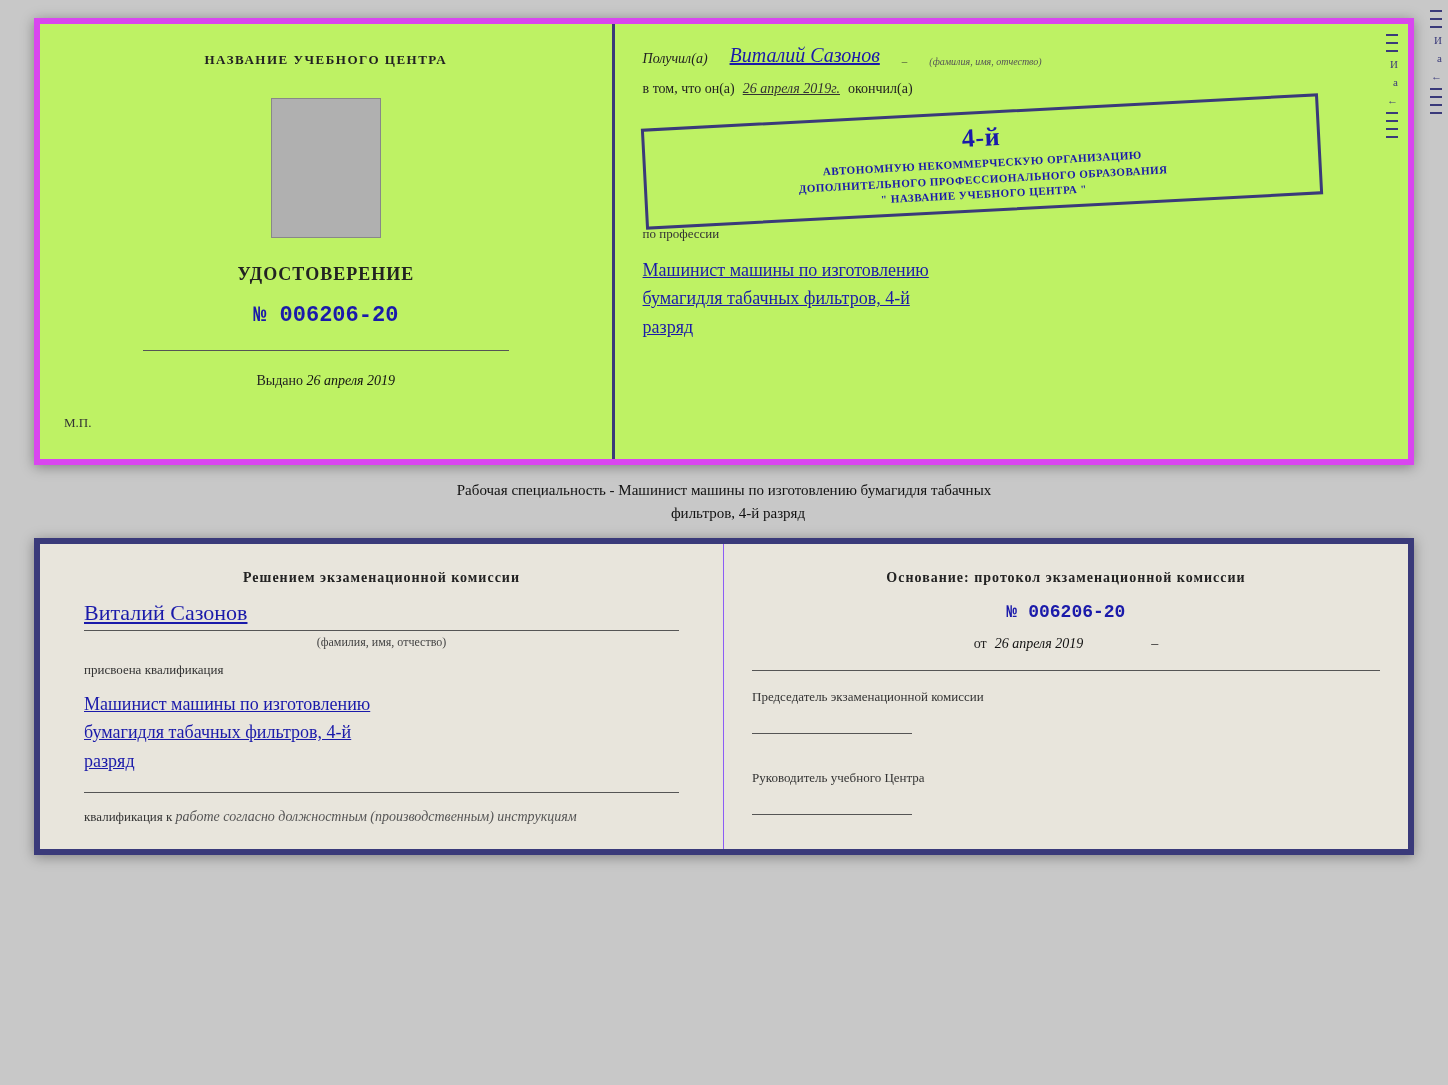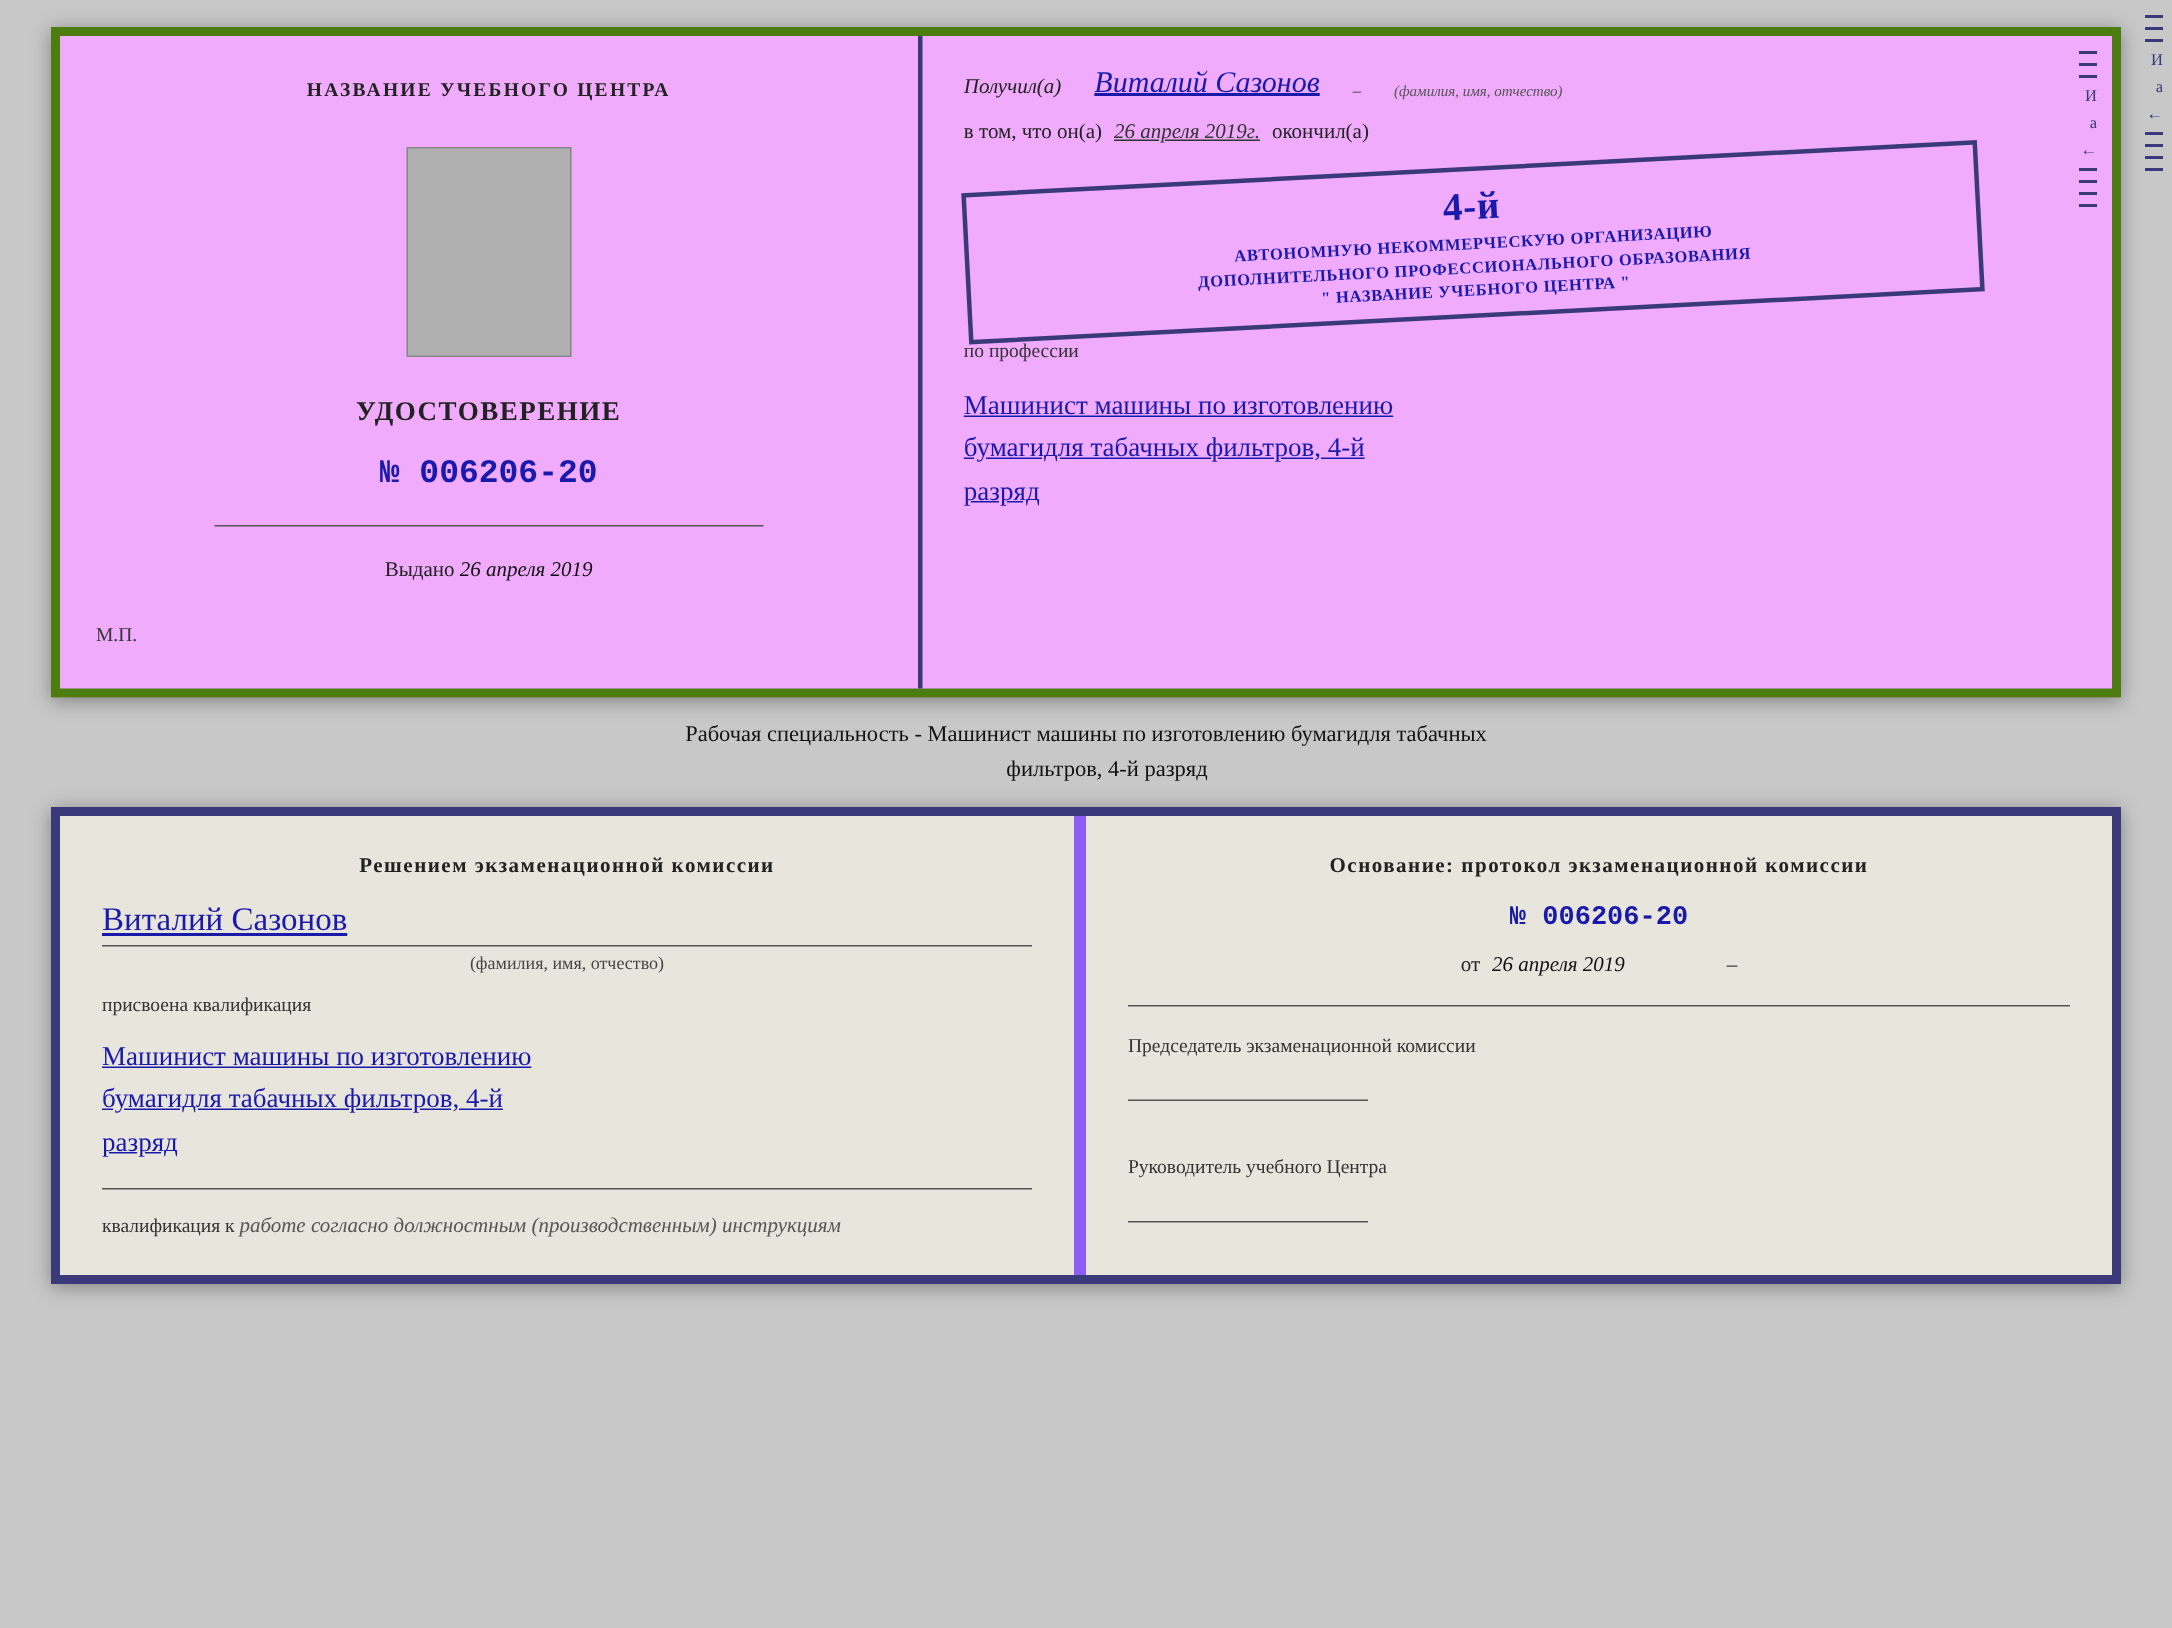--- a/index.html
+++ b/index.html
@@ -14,22 +14,22 @@
       justify-content: flex-start;
       padding: 18px;
       gap: 14px;
     }
 
     
     .diploma-container {
       display: flex;
       width: 100%;
       max-width: 1380px;
-      background: #f0abfc;
-      border: 6px solid #4d7c0f;
+      background: #bef264;
+      border: 6px solid #d946ef;
       box-shadow: 0 2px 12px rgba(0,0,0,0.35);
       position: relative;
     }
 
     .diploma-left {
       width: 42%;
       border-right: 3px solid #3a3a7a;
       padding: 28px 24px;
       display: flex;
       flex-direction: column;
@@ -170,22 +170,22 @@
       display: flex;
       width: 100%;
       max-width: 1380px;
       background: #e8e5dc;
       border: 6px solid #3a3a7a;
       box-shadow: 0 2px 12px rgba(0,0,0,0.35);
     }
 
     .back-left {
       width: 50%;
-      border-right: 8px solid #8b5cf6;
-      padding: 24px 28px;
+      border-right: 1px solid #8b5cf6;
+      padding: 24px 44px;
       display: flex;
       flex-direction: column;
       gap: 12px;
     }
 
     .back-right {
       width: 50%;
       padding: 24px 28px;
       display: flex;
       flex-direction: column;

